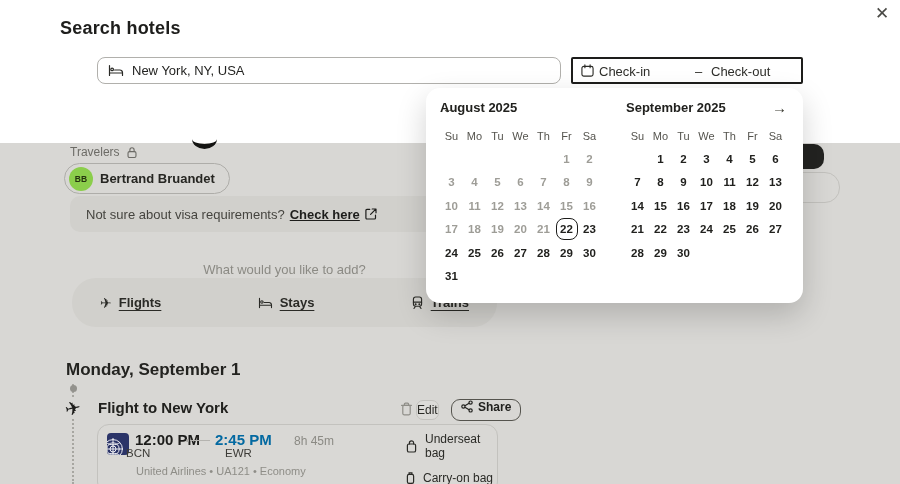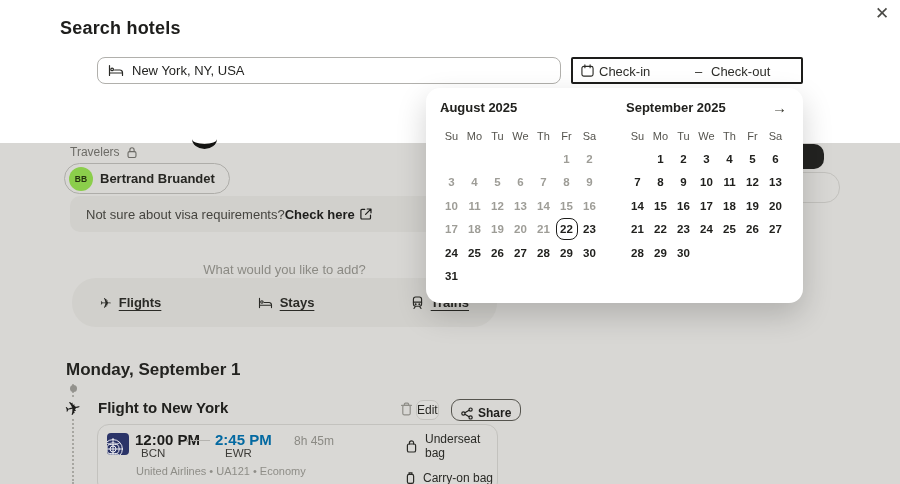--- a/index.html
+++ b/index.html
@@ -56,50 +56,50 @@
   .travelers-label{position:absolute;left:70px;top:145px;display:flex;align-items:center;gap:6px;
                    font-size:12px;color:#6c6b66;}
   .traveler-pill{position:absolute;left:64px;top:163px;height:31px;box-sizing:border-box;display:flex;align-items:center;
                  border:1px solid #aeada9;border-radius:17px;padding:0 14px 0 4px;cursor:pointer;}
   .avatar{width:24px;height:24px;border-radius:50%;display:flex;align-items:center;justify-content:center;
           font-size:8.5px;font-weight:700;color:#26330f;}
   .traveler-name{margin-left:7px;font-size:13px;font-weight:700;color:#262622;}
 
   .visa-banner{position:absolute;left:70px;top:196px;width:710px;height:36px;background:#d1d0cc;border-radius:10px;
                display:flex;align-items:center;padding-left:16px;box-sizing:border-box;font-size:13px;color:#45443f;}
-  .visa-banner .link{font-weight:700;color:#1d1d1b;cursor:pointer;}
+  .visa-banner .link{margin-left:5px;font-weight:700;color:#1d1d1b;text-decoration:underline;cursor:pointer;}
   .visa-banner .ext{margin-left:5px;color:#1d1d1b;display:inline-flex;}
 
   .add-prompt{position:absolute;left:72px;top:262px;width:425px;text-align:center;font-size:13px;color:#8b8a84;}
   .add-box{position:absolute;left:72px;top:278px;width:425px;height:49px;background:#d1d0cc;border-radius:24px;
            display:flex;align-items:center;padding:0 28px;box-sizing:border-box;justify-content:space-between;}
   .add-item{display:flex;align-items:center;gap:7px;cursor:pointer;color:#2a2a26;}
   .add-item .lab{font-size:13px;font-weight:600;text-decoration:underline;text-underline-offset:3px;}
   .add-item .plane-glyph{font-size:14px;line-height:14px;}
 
   .day-heading{position:absolute;left:66px;top:360px;font-size:17px;font-weight:700;color:#232320;}
   .timeline{position:absolute;left:72px;top:384px;height:100px;border-left:2px dotted #a7a6a1;}
   .timeline-dot{position:absolute;left:69.5px;top:385px;width:7px;height:7px;border-radius:50%;background:#93928d;}
   .plane-marker{position:absolute;left:61px;top:399px;width:24px;height:20px;background:#d8d7d4;color:#1d1d1b;
                 font-size:19px;line-height:20px;text-align:center;transform:rotate(0deg);}
   .plane-marker span{display:inline-block;transform:rotate(-12deg);}
 
   .event-title{position:absolute;left:98px;top:399px;font-size:15px;font-weight:700;color:#21211e;}
   .trash-btn{position:absolute;left:400px;top:402px;border:none;background:none;color:#8f8e88;cursor:pointer;padding:0;}
   .edit-btn{position:absolute;left:416px;top:400px;height:20px;padding:0 0;font-size:12px;font-weight:500;color:#2a2a26;
             background:#dcdbd8;border:1px solid #c3c2be;border-radius:7px;cursor:pointer;font-family:inherit;}
-  .share-btn{position:absolute;left:451px;top:399px;height:22px;display:flex;align-items:flex-end;gap:5px;padding:0 9px;
+  .share-btn{position:absolute;left:451px;top:399px;height:22px;display:flex;align-items:flex-start;gap:5px;padding:0 9px;
              font-size:12px;font-weight:600;color:#21211e;background:transparent;border:1.5px solid #55544e;
              border-radius:9px;cursor:pointer;font-family:inherit;}
 
   .flight-card{position:absolute;left:97px;top:424px;width:401px;height:70px;background:#d9d8d5;
                border:1px solid #c3c2be;border-radius:12px;box-sizing:border-box;cursor:pointer;}
   .ua-logo{position:absolute;left:9px;top:8px;width:22px;height:22px;border-radius:4px;overflow:hidden;}
   .dep-time{position:absolute;left:37px;top:6px;font-size:15px;font-weight:700;color:#1c1c1a;}
-  .dep-port{position:absolute;left:43px;top:22px;font-size:11.5px;font-weight:500;color:#3c3b37;}
+  .dep-port{position:absolute;left:28px;top:22px;font-size:11.5px;font-weight:500;color:#3c3b37;}
   .connector{position:absolute;left:88px;top:13px;width:24px;height:4px;}
   .connector .dot{position:absolute;left:0;top:1px;width:3px;height:3px;border-radius:50%;background:#a9a8a3;}
   .connector .line{position:absolute;left:4px;top:2px;width:20px;height:1px;background:#b5b4b0;}
   .arr-time{position:absolute;left:117px;top:6px;font-size:15px;font-weight:700;color:#0369a1;}
   .arr-port{position:absolute;left:127px;top:22px;font-size:11.5px;font-weight:500;color:#3c3b37;}
   .duration{position:absolute;left:196px;top:9px;font-size:12px;color:#8b8a84;}
   .bag-col{position:absolute;left:308px;top:7px;display:flex;flex-direction:column;gap:11px;}
   .bag-row{display:flex;align-items:center;gap:8px;font-size:12px;font-weight:500;color:#2a2a26;}
   .flight-details{position:absolute;left:38px;top:40px;font-size:11px;color:#8e8d87;}
 

